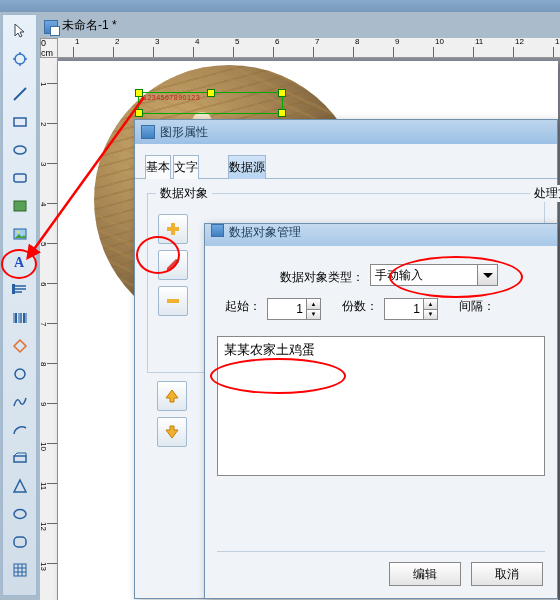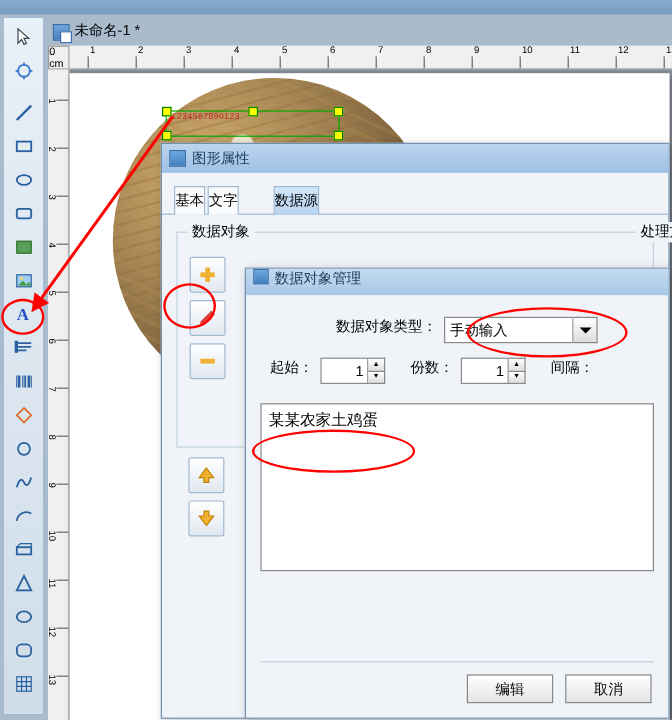--- a/index.html
+++ b/index.html
@@ -76,21 +76,21 @@
     .sq-btn svg { width: 16px; height: 16px; }
     
     
     .ann-circle-2 { position: absolute; width: 44px; height: 38px; border: 2px solid #ff0000; border-radius: 50%; top: 236px; left: 136px; pointer-events:none; z-index:15; }
     
     
     .dialog2 { position: absolute; top: 223px; left: 204px; width: 354px; height: 376px; background: #f0f4f8; border: 1px solid #7090b0; box-shadow: 2px 2px 8px rgba(0,0,0,.25); z-index:10; }
     .dialog2-title { height: 22px; background: linear-gradient(#c4daf0, #a8c8e8); display: flex; padding: 0 6px; font-size: 12px; color: #1a3a5a; }
     .dialog2-title .icon { width: 13px; height: 13px; background: linear-gradient(#6fa8e0,#4080c0); margin-right: 5px; border:1px solid #3a6fa8; }
     
-    .form-row { display: flex; align-items: flex-start; padding: 18px 10px 8px 30px; gap: 6px; }
+    .form-row { display: flex; align-items: flex-end; padding: 18px 10px 8px 30px; gap: 6px; }
     .combo { display:flex; }
     .combo input { width: 108px; height: 22px; border: 1px solid #888; padding: 0 4px; font-size: 12px; font-family: inherit; }
     .combo .arrow { width: 20px; height: 22px; border: 1px solid #888; border-left:none; background: linear-gradient(#fff,#ddd); display:flex; align-items:center; justify-content:center; cursor:pointer; }
     .combo .arrow::after { content:''; border: 5px solid transparent; border-top-color: #000; position:relative; top:3px; }
     
     
     .ann-circle-3 { position: absolute; width: 134px; height: 42px; border: 2.5px solid #ff0000; border-radius: 50%; top: 256px; left: 389px; pointer-events:none; z-index:20; }
     
     .num-row { display: flex; padding: 4px 10px 10px 20px; gap: 6px; font-size:12px; }
     .spinner { display: flex; }

